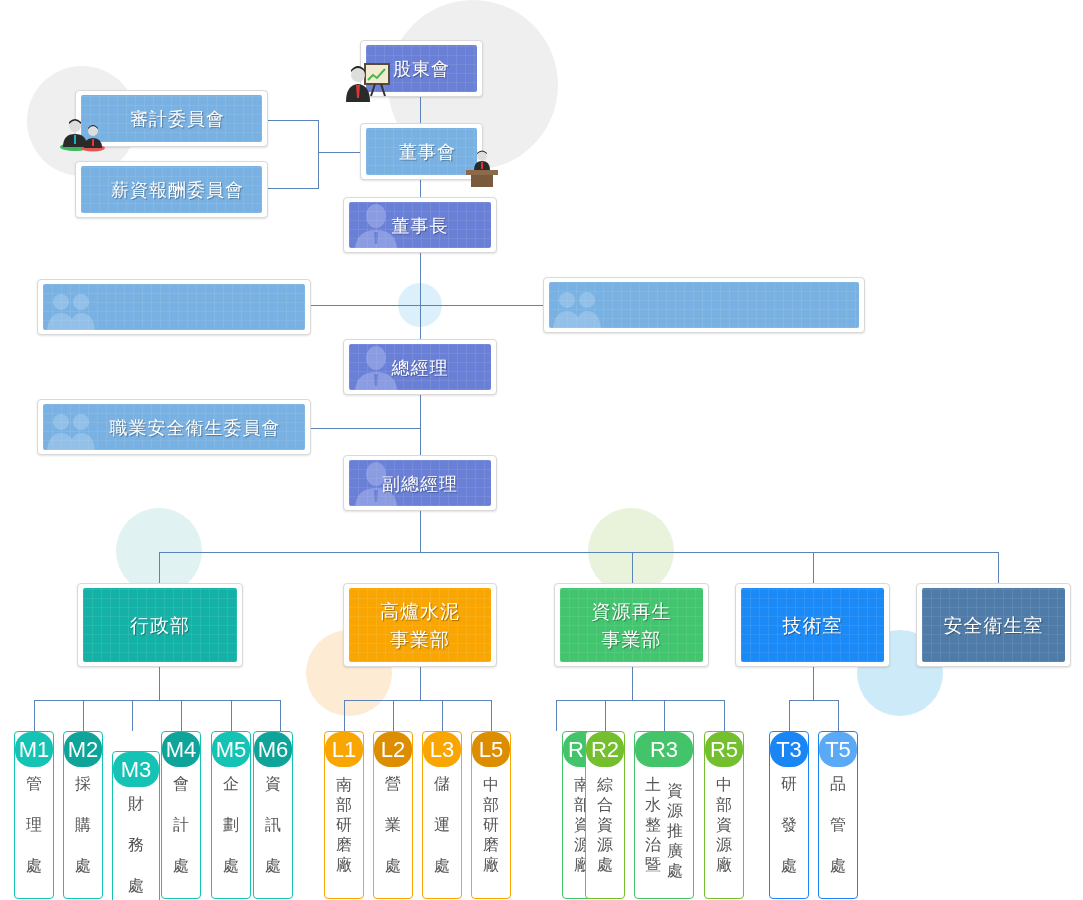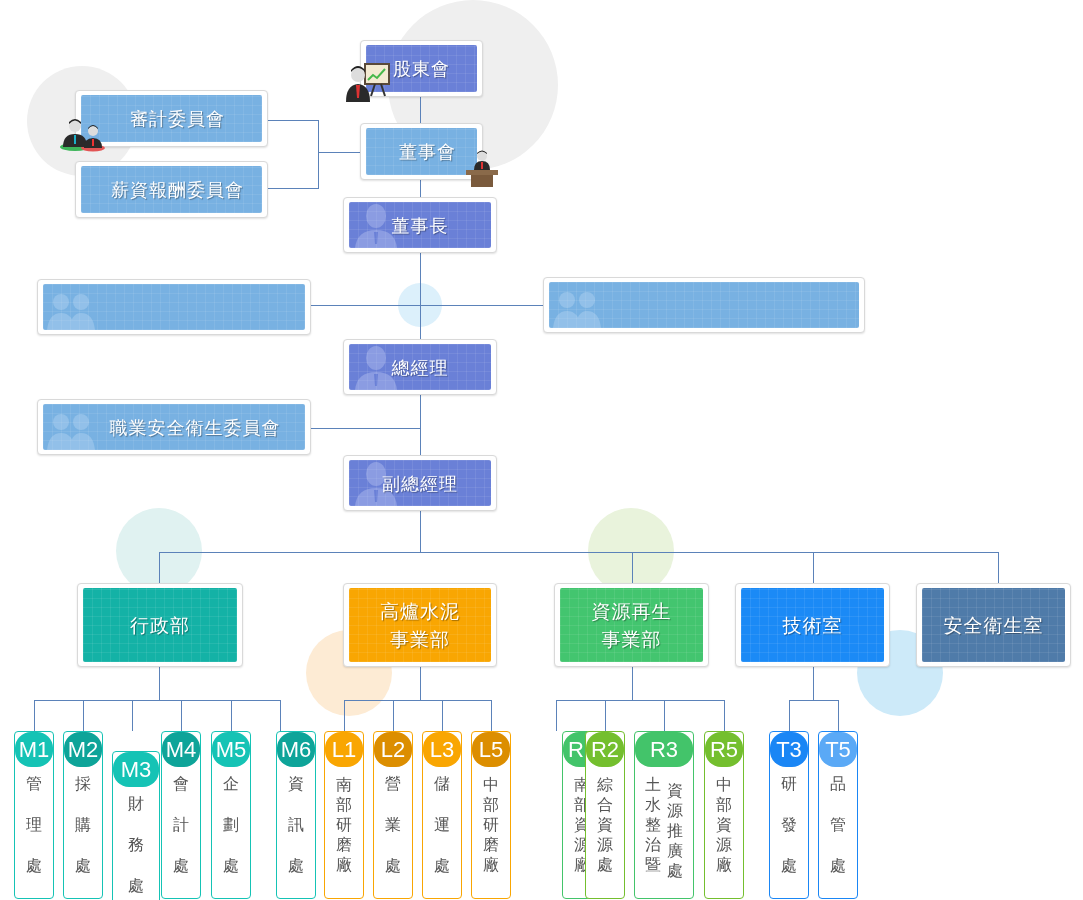--- a/index.html
+++ b/index.html
@@ -292,21 +292,21 @@
     <div class="unit" style="left: 211px; width: 40px; border-color: rgb(21, 195, 181);">
       <div class="hdr" style="background: rgb(21, 195, 181);">M5</div>
       <div class="body">
         <div class="col spaced">
           <span>企</span>
           <span>劃</span>
           <span>處</span>
         </div>
       </div>
     </div>
-    <div class="unit" style="left: 276px; width: 40px; border-color: rgb(21, 195, 181);">
+    <div class="unit" style="left: 253px; width: 40px; border-color: rgb(21, 195, 181);">
       <div class="hdr" style="background: rgb(14, 164, 153);">M6</div>
       <div class="body">
         <div class="col spaced">
           <span>資</span>
           <span>訊</span>
           <span>處</span>
         </div>
       </div>
     </div>
     <div class="unit" style="left: 324px; width: 40px; border-color: rgb(249, 166, 2);">

